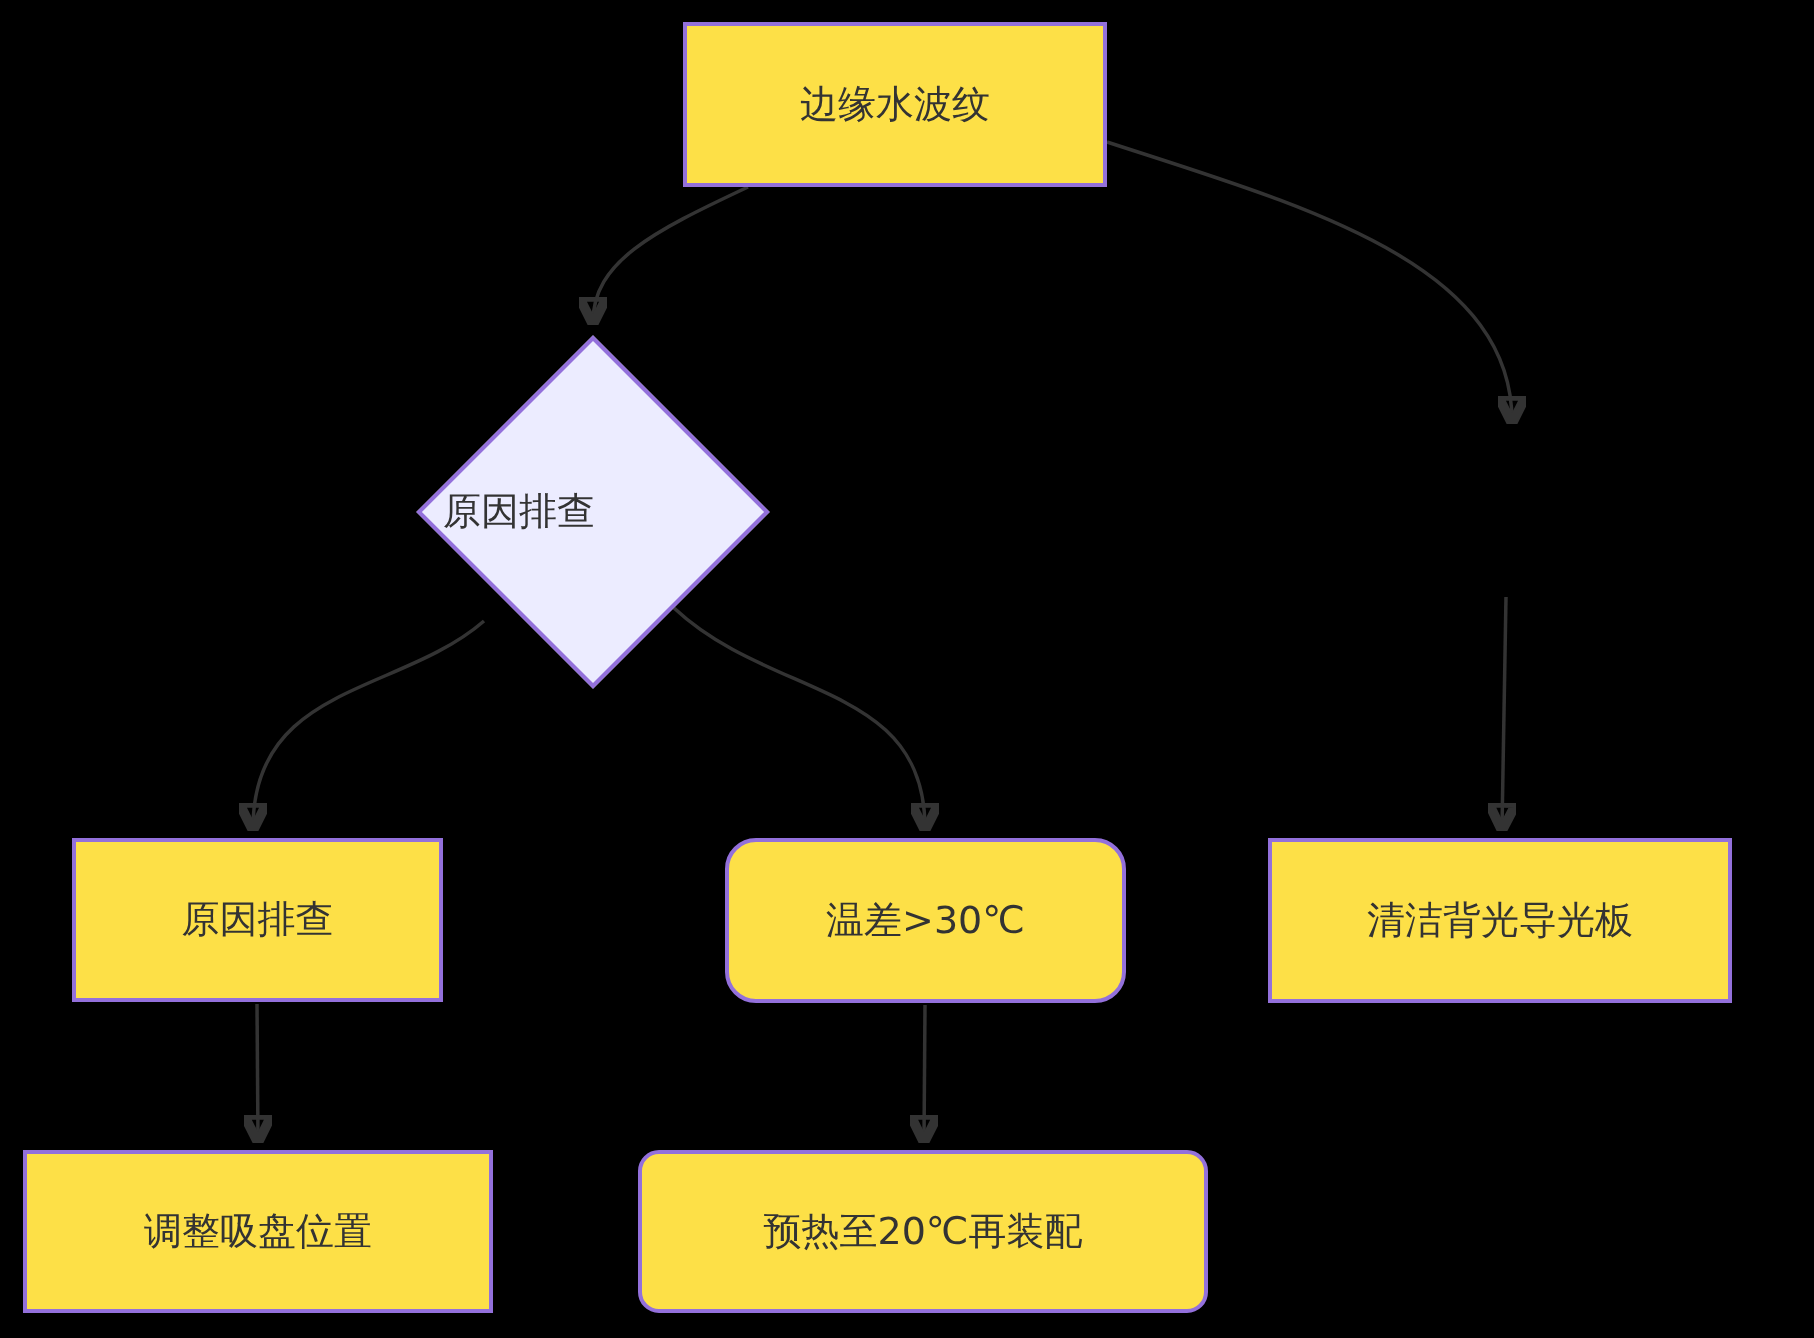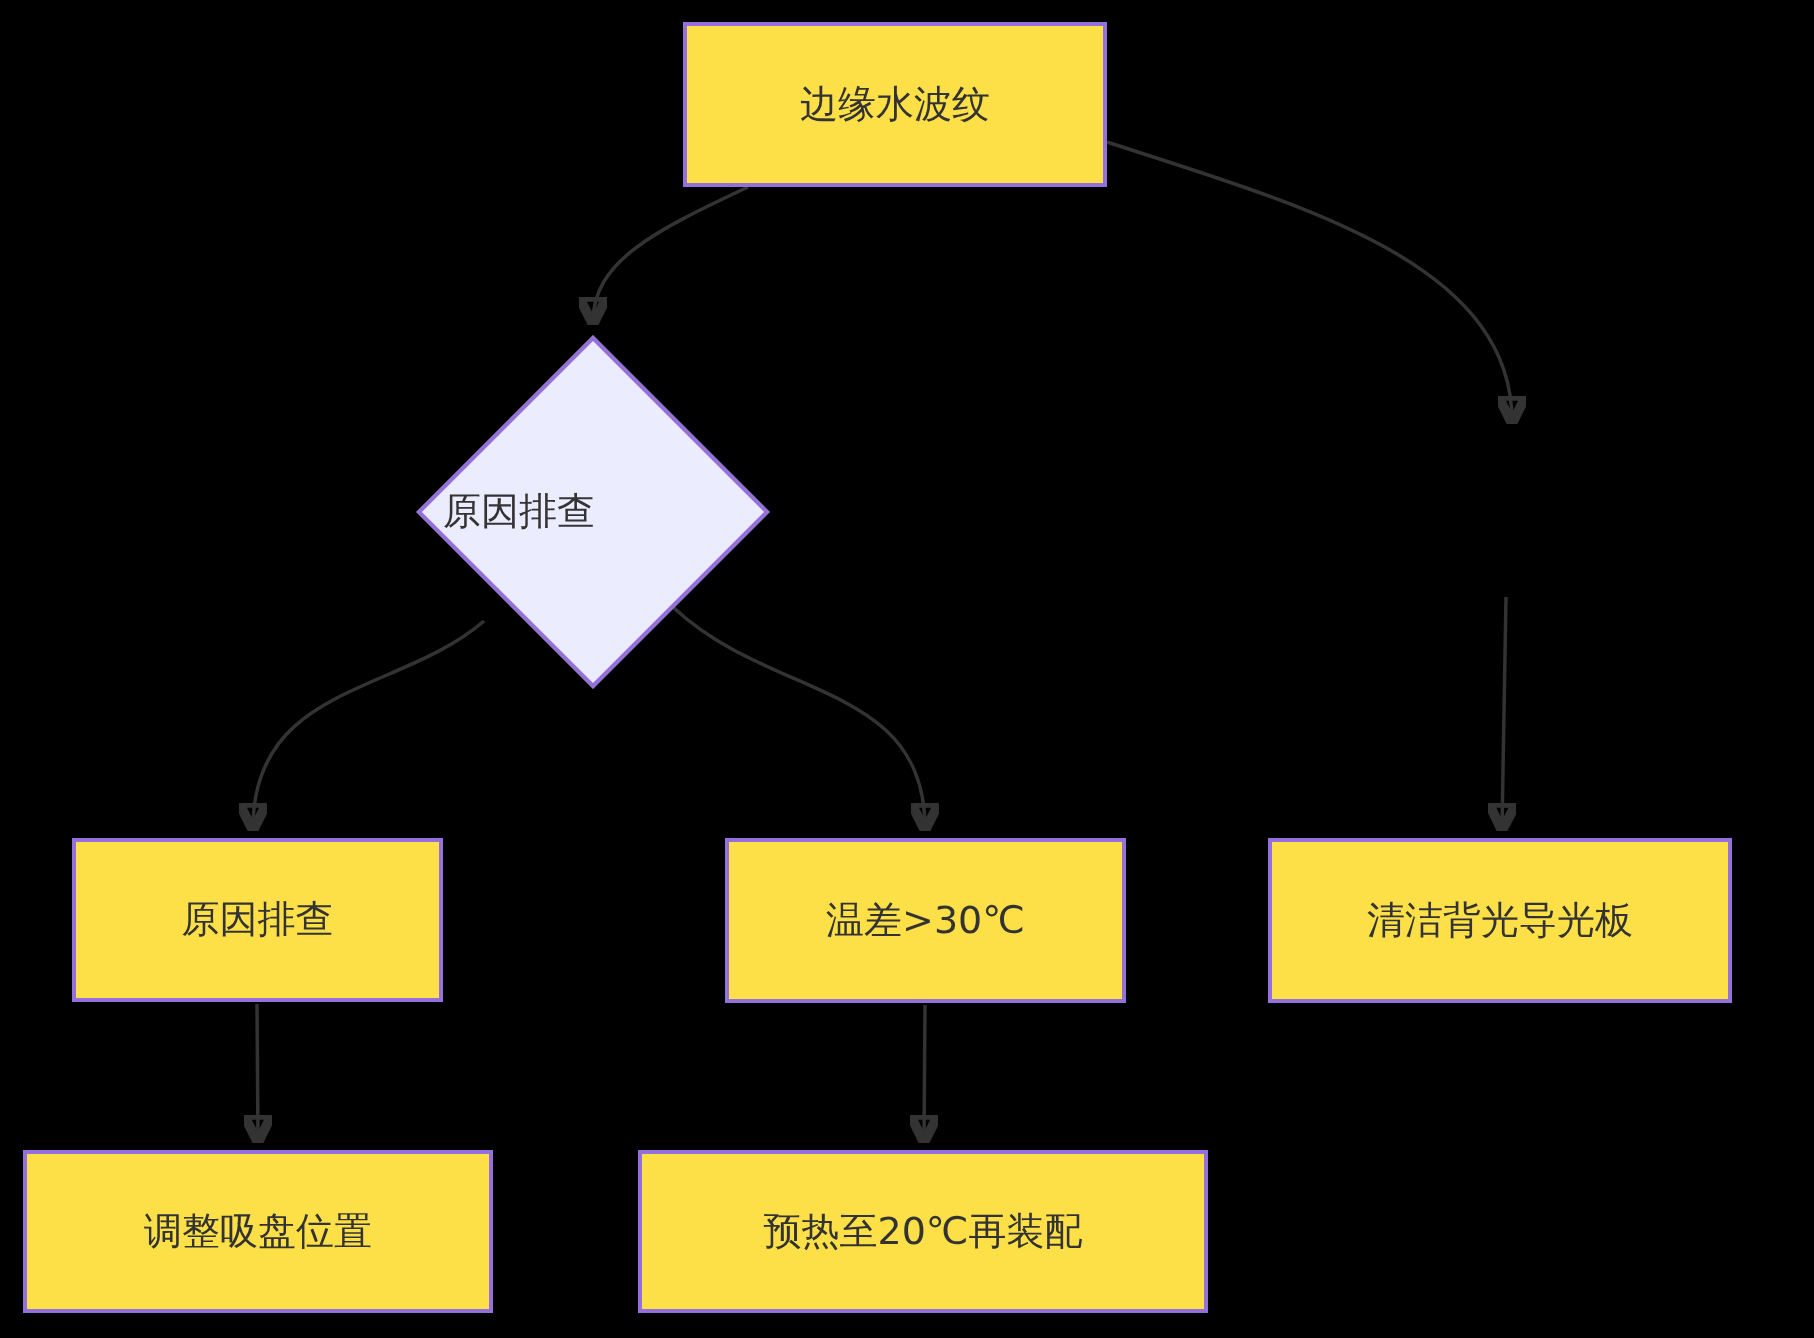--- a/index.html
+++ b/index.html
@@ -60,24 +60,24 @@
     top: 487px;
     width: 300px;
     height: 50px;
     display: flex;
     align-items: center;
   }
   
   .n-root          { left: 683px;  top: 22px;   width: 424px; height: 165px; }
   .n-dark-spot     { left: 1339px; top: 431px;  width: 347px; height: 164px; }
   .n-pressure      { left: 72px;   top: 838px;  width: 371px; height: 164px; }
-  .n-temp-diff     { left: 725px;  top: 838px;  width: 401px; height: 165px; }
+  .n-temp-diff     { left: 725px;  top: 838px;  width: 401px; height: 165px; border-radius: 31px; }
   .n-clean-plate   { left: 1268px; top: 838px;  width: 464px; height: 165px; }
   .n-adjust-suction{ left: 23px;   top: 1150px; width: 470px; height: 163px; }
-  .n-preheat       { left: 638px;  top: 1150px; width: 570px; height: 163px; }
+  .n-preheat       { left: 638px;  top: 1150px; width: 570px; height: 163px; border-radius: 21px; }
 </style>
 </head>
 <body>
 
 <div class="canvas">
 
   <svg class="edges" viewBox="0 0 1814 1338" xmlns="http://www.w3.org/2000/svg">
     <defs>
       <marker id="arrow" viewBox="0 0 10 10" refX="9" refY="5" markerWidth="8" markerHeight="8" orient="auto">
         <path d="M 0 0 L 10 5 L 0 10 z" fill="#333333" stroke="none"></path>

